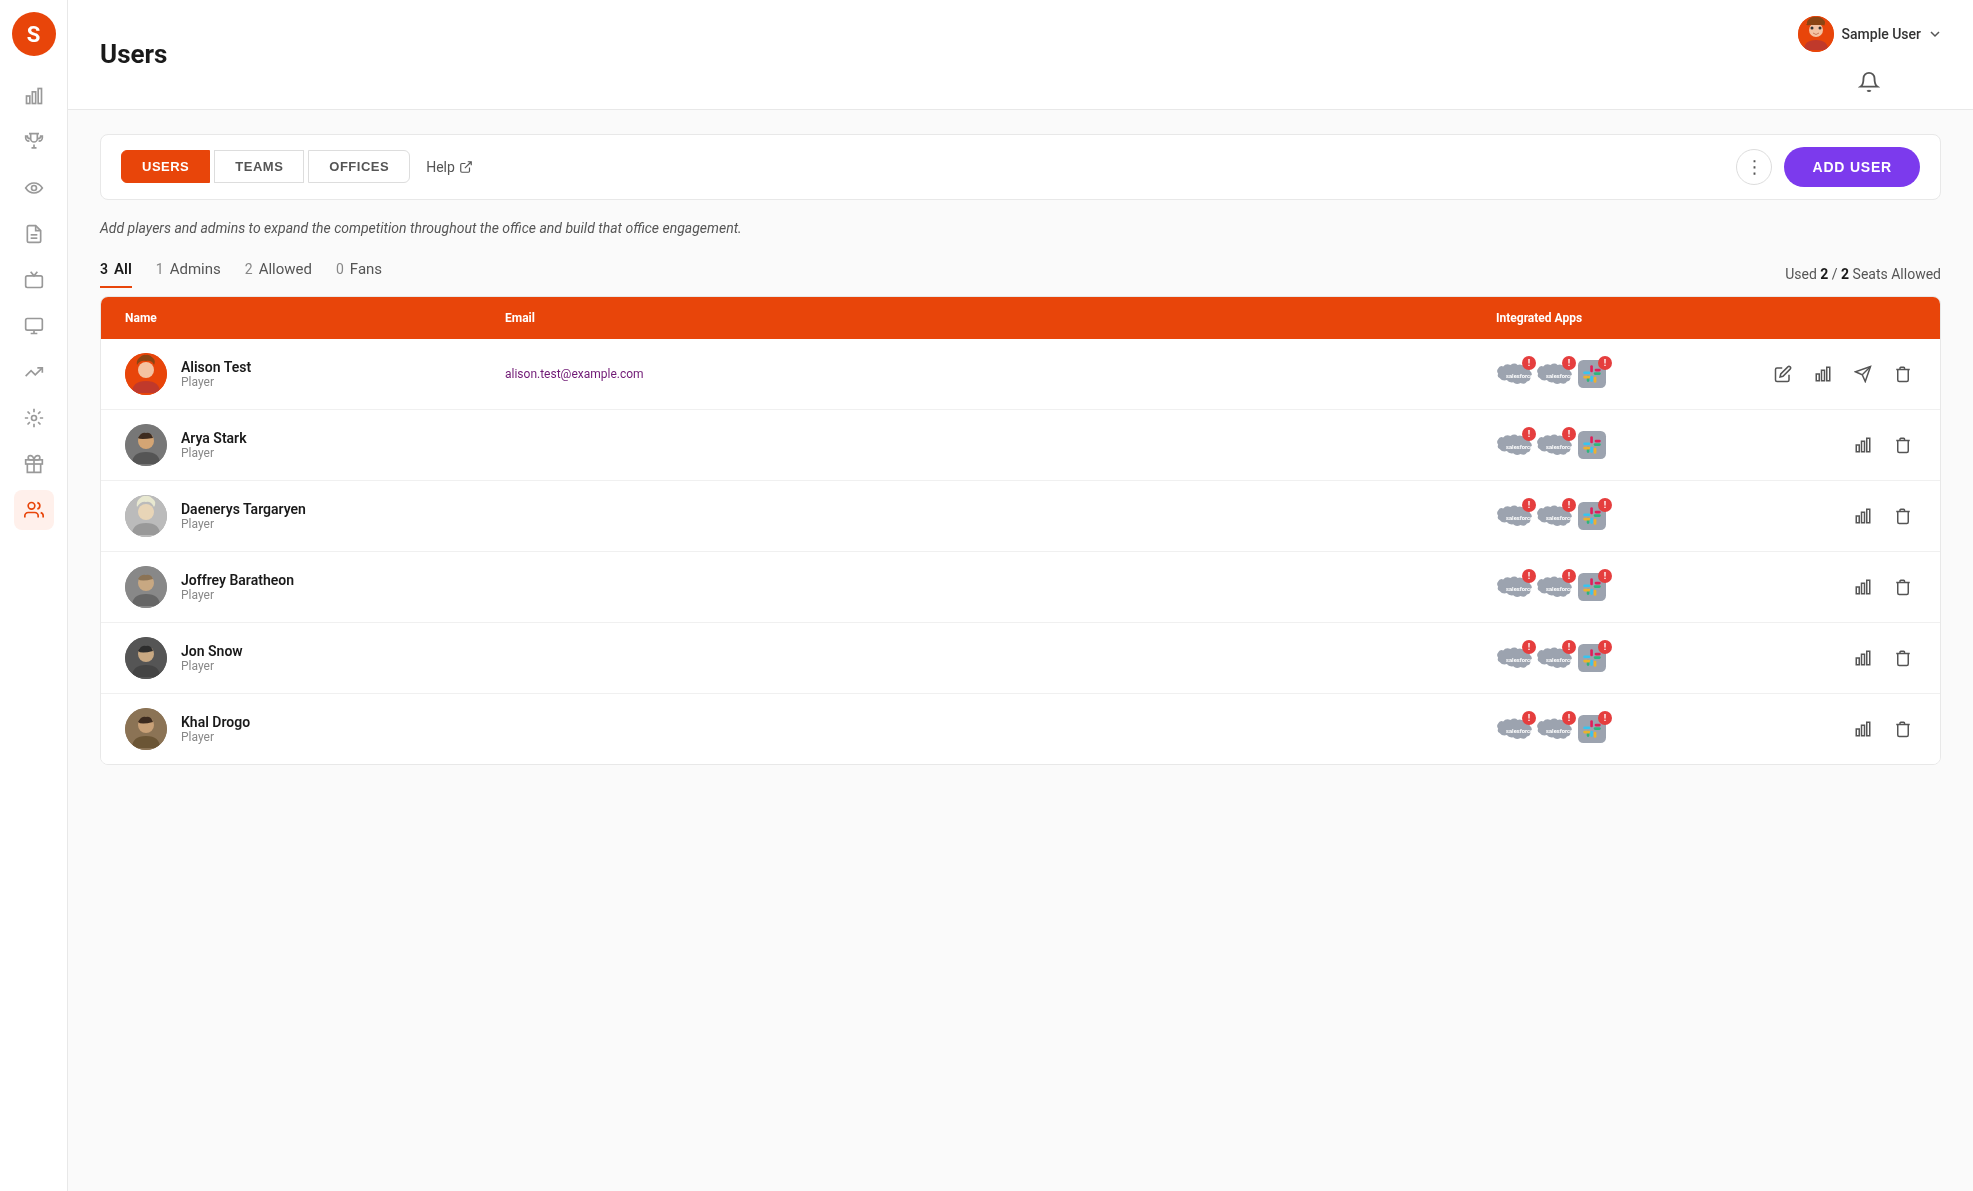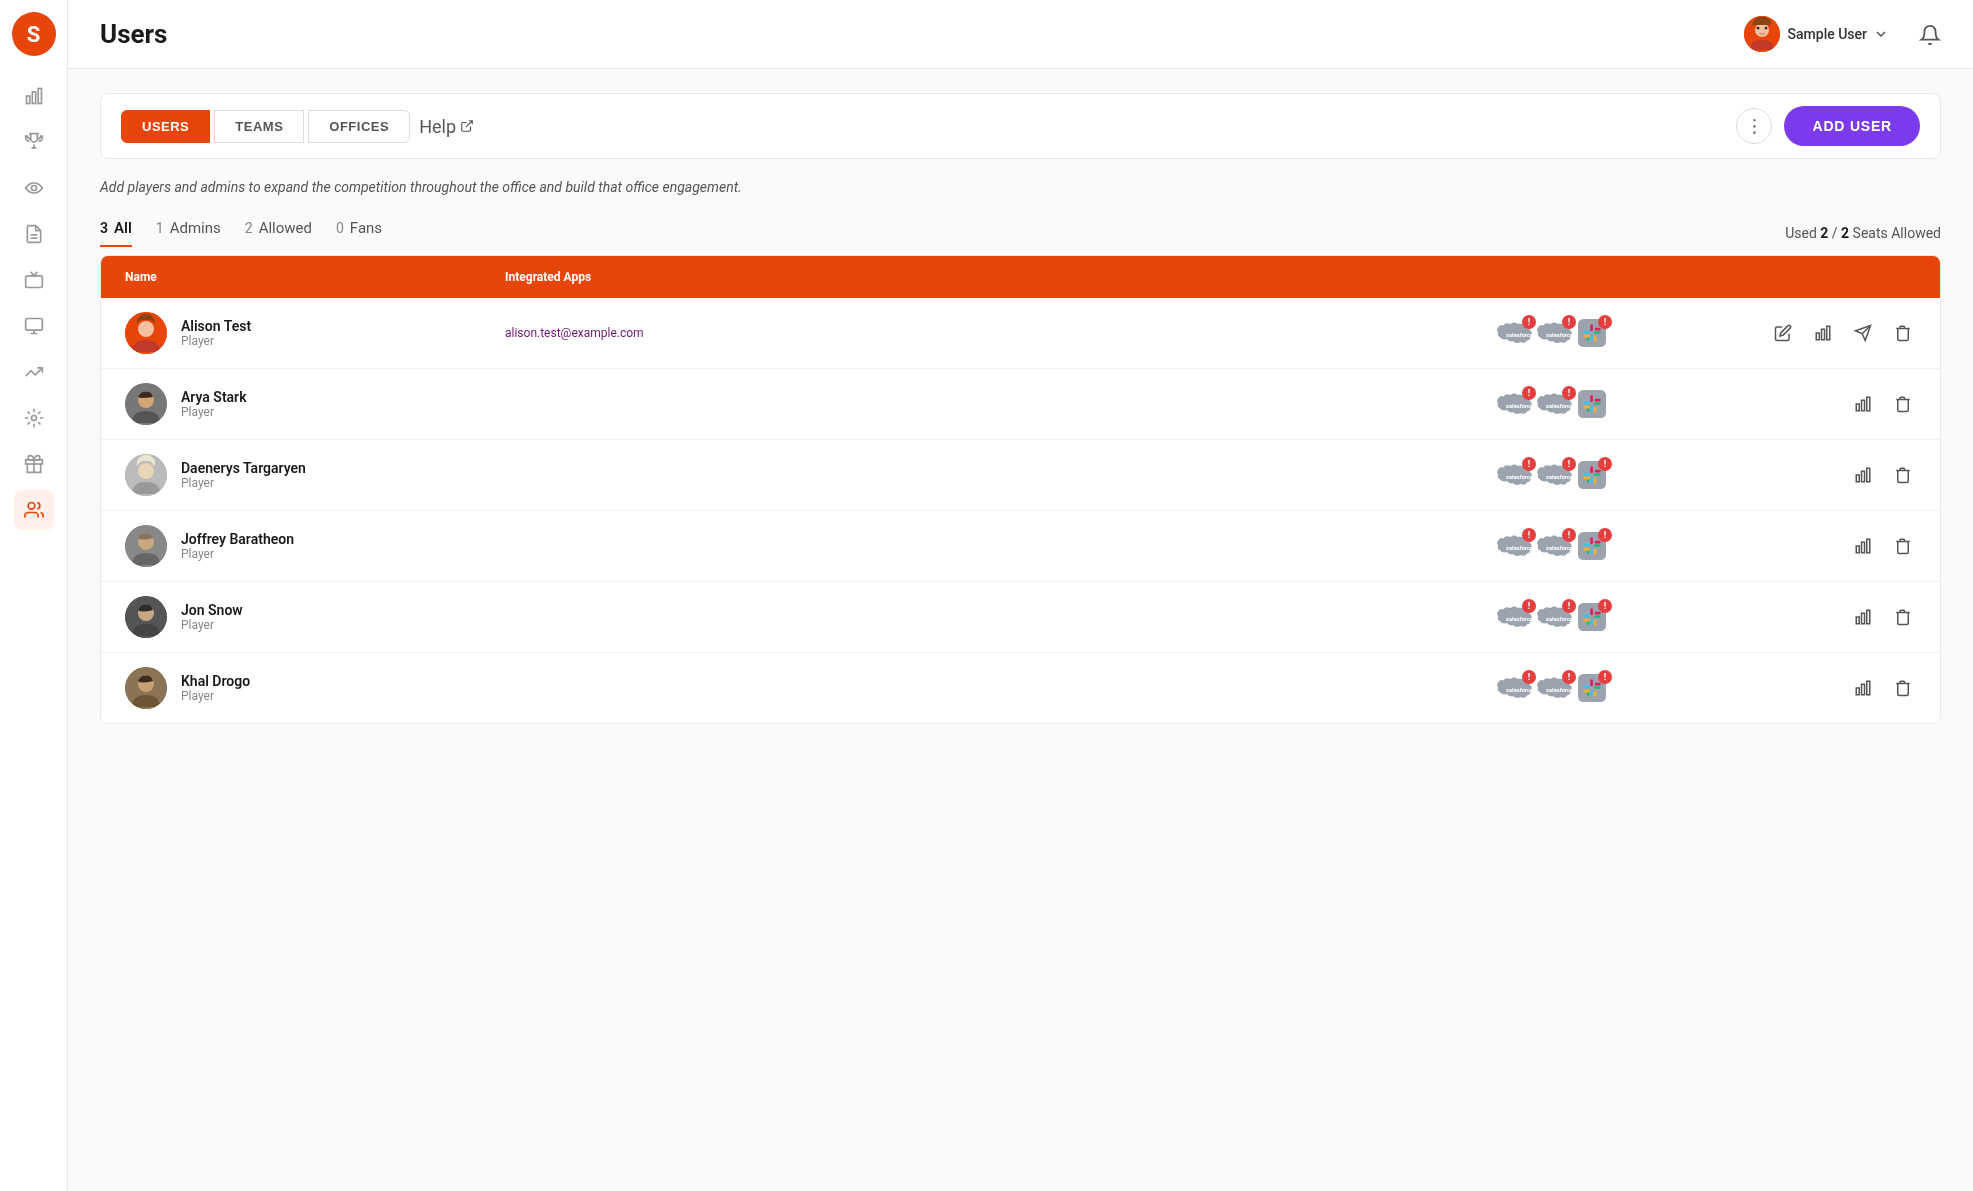--- a/index.html
+++ b/index.html
@@ -64,21 +64,22 @@
       border-bottom: 1px solid #e8e8e8;
     }
     .header-title {
       font-size: 26px;
       font-weight: 700;
       color: #1a1a1a;
     }
     .header-right {
       display: flex;
       align-items: center;
-      gap: 32px;
+      gap: 16px;
+      flex-direction: column;
     }
     .user-profile {
       display: flex;
       align-items: center;
       gap: 8px;
       cursor: pointer;
     }
     .user-avatar {
       width: 36px;
       height: 36px;
@@ -142,23 +143,23 @@
     .tab-btn.active {
       background: #e8450a;
       color: #fff;
       border-color: #e8450a;
     }
     .help-link {
       display: flex;
       align-items: center;
       gap: 4px;
       color: #555;
-      font-size: 18px;
+      font-size: 14px;
       cursor: pointer;
-      margin-left: 5px;
+      margin-left: 12px;
       text-decoration: none;
     }
     .tabs-right {
       display: flex;
       align-items: center;
       gap: 12px;
     }
     .more-btn {
       width: 36px;
       height: 36px;
@@ -498,20 +499,21 @@
         <strong>2</strong>
         /
         <strong>2</strong>
         <span>Seats Allowed</span>
       </div>
     </div>
 
     <div class="table-container">
       <div class="table-header">
         <div class="table-header-cell">Name</div>
+        <div class="table-header-cell">Email</div>
         <div class="table-header-cell">Integrated Apps</div>
         <div class="table-header-cell"></div>
       </div>
 
       <div class="table-row">
         <div class="user-cell">
           <div class="user-row-avatar" style="background:#e8450a;">
             <svg width="42" height="42" viewBox="0 0 42 42">
                 <circle cx="21" cy="21" r="21" fill="#e8450a"></circle>
                 <circle cx="21" cy="17" r="8" fill="#f4c2a1"></circle>

